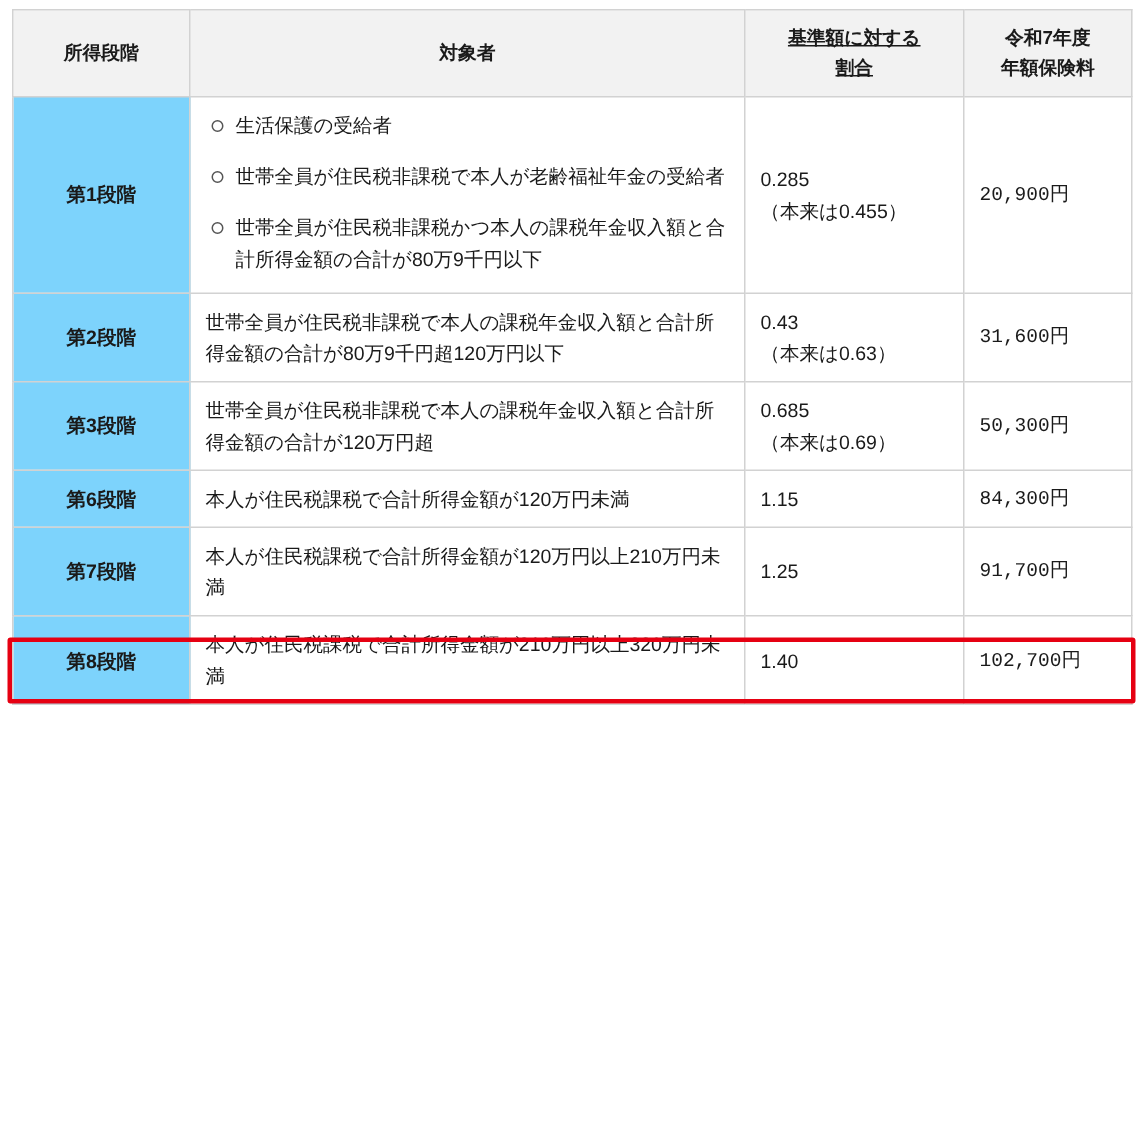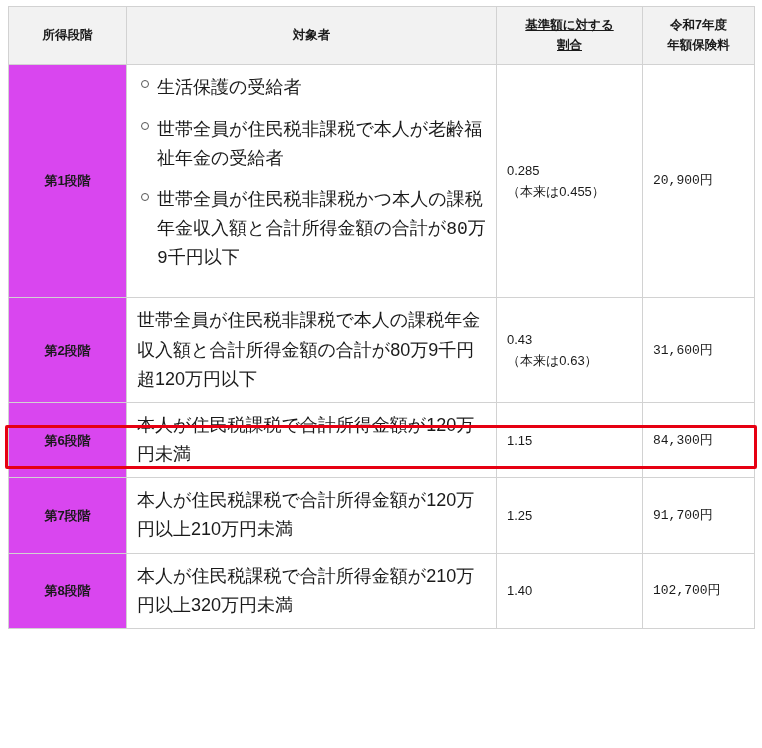--- a/index.html
+++ b/index.html
@@ -44,26 +44,26 @@
   }
   col.c-stage  { width: 118px; }
   col.c-target { width: 370px; }
   col.c-ratio  { width: 146px; }
   col.c-prem   { width: 112px; }
 
   td.stage {
     text-align: center;
     font-weight: bold;
     font-size: 13px;
-    background: #d946ef;
+    background: #7dd3fc;
     white-space: pre-line;
   }
   td.target {
     text-align: left;
-    font-size: 18px;
+    font-size: 13px;
   }
   td.ratio {
     text-align: left;
     font-size: 13px;
     white-space: pre-line;
   }
   td.prem {
     text-align: left;
     font-size: 13px;
     font-family: Liberation Mono, monospace;
@@ -72,21 +72,21 @@
     margin: 0;
     padding: 0 0 0 18px;
     list-style: none;
   }
   ul.bullets li {
     position: relative;
     margin: 0 0 13px 0;
     padding-left: 2px;
     line-height: 1.62;
   }
-  ul.bullets li:last-child { margin-bottom: 16px; font-family: Liberation Mono, monospace; }
+  ul.bullets li:last-child { margin-bottom: 4px; }
   ul.bullets li::before {
     content: "";
     position: absolute;
     left: -14px;
     top: 7px;
     width: 6px;
     height: 6px;
     border: 1px solid #555;
     border-radius: 50%;
     background: #fff;
@@ -140,20 +140,27 @@
           <td class="prem">20,900円</td>
         </tr>
         <tr>
           <td class="stage">第2段階</td>
           <td class="target">世帯全員が住民税非課税で本人の課税年金収入額と合計所得金額の合計が80万9千円超120万円以下</td>
           <td class="ratio">0.43
 （本来は0.63）</td>
           <td class="prem">31,600円</td>
         </tr>
         <tr>
+          <td class="stage">第3段階</td>
+          <td class="target">世帯全員が住民税非課税で本人の課税年金収入額と合計所得金額の合計が120万円超</td>
+          <td class="ratio">0.685
+（本来は0.69）</td>
+          <td class="prem">50,300円</td>
+        </tr>
+        <tr>
           <td class="stage">第6段階</td>
           <td class="target">本人が住民税課税で合計所得金額が120万円未満</td>
           <td class="ratio">1.15</td>
           <td class="prem">84,300円</td>
         </tr>
         <tr>
           <td class="stage">第7段階</td>
           <td class="target">本人が住民税課税で合計所得金額が120万円以上210万円未満</td>
           <td class="ratio">1.25</td>
           <td class="prem">91,700円</td>

